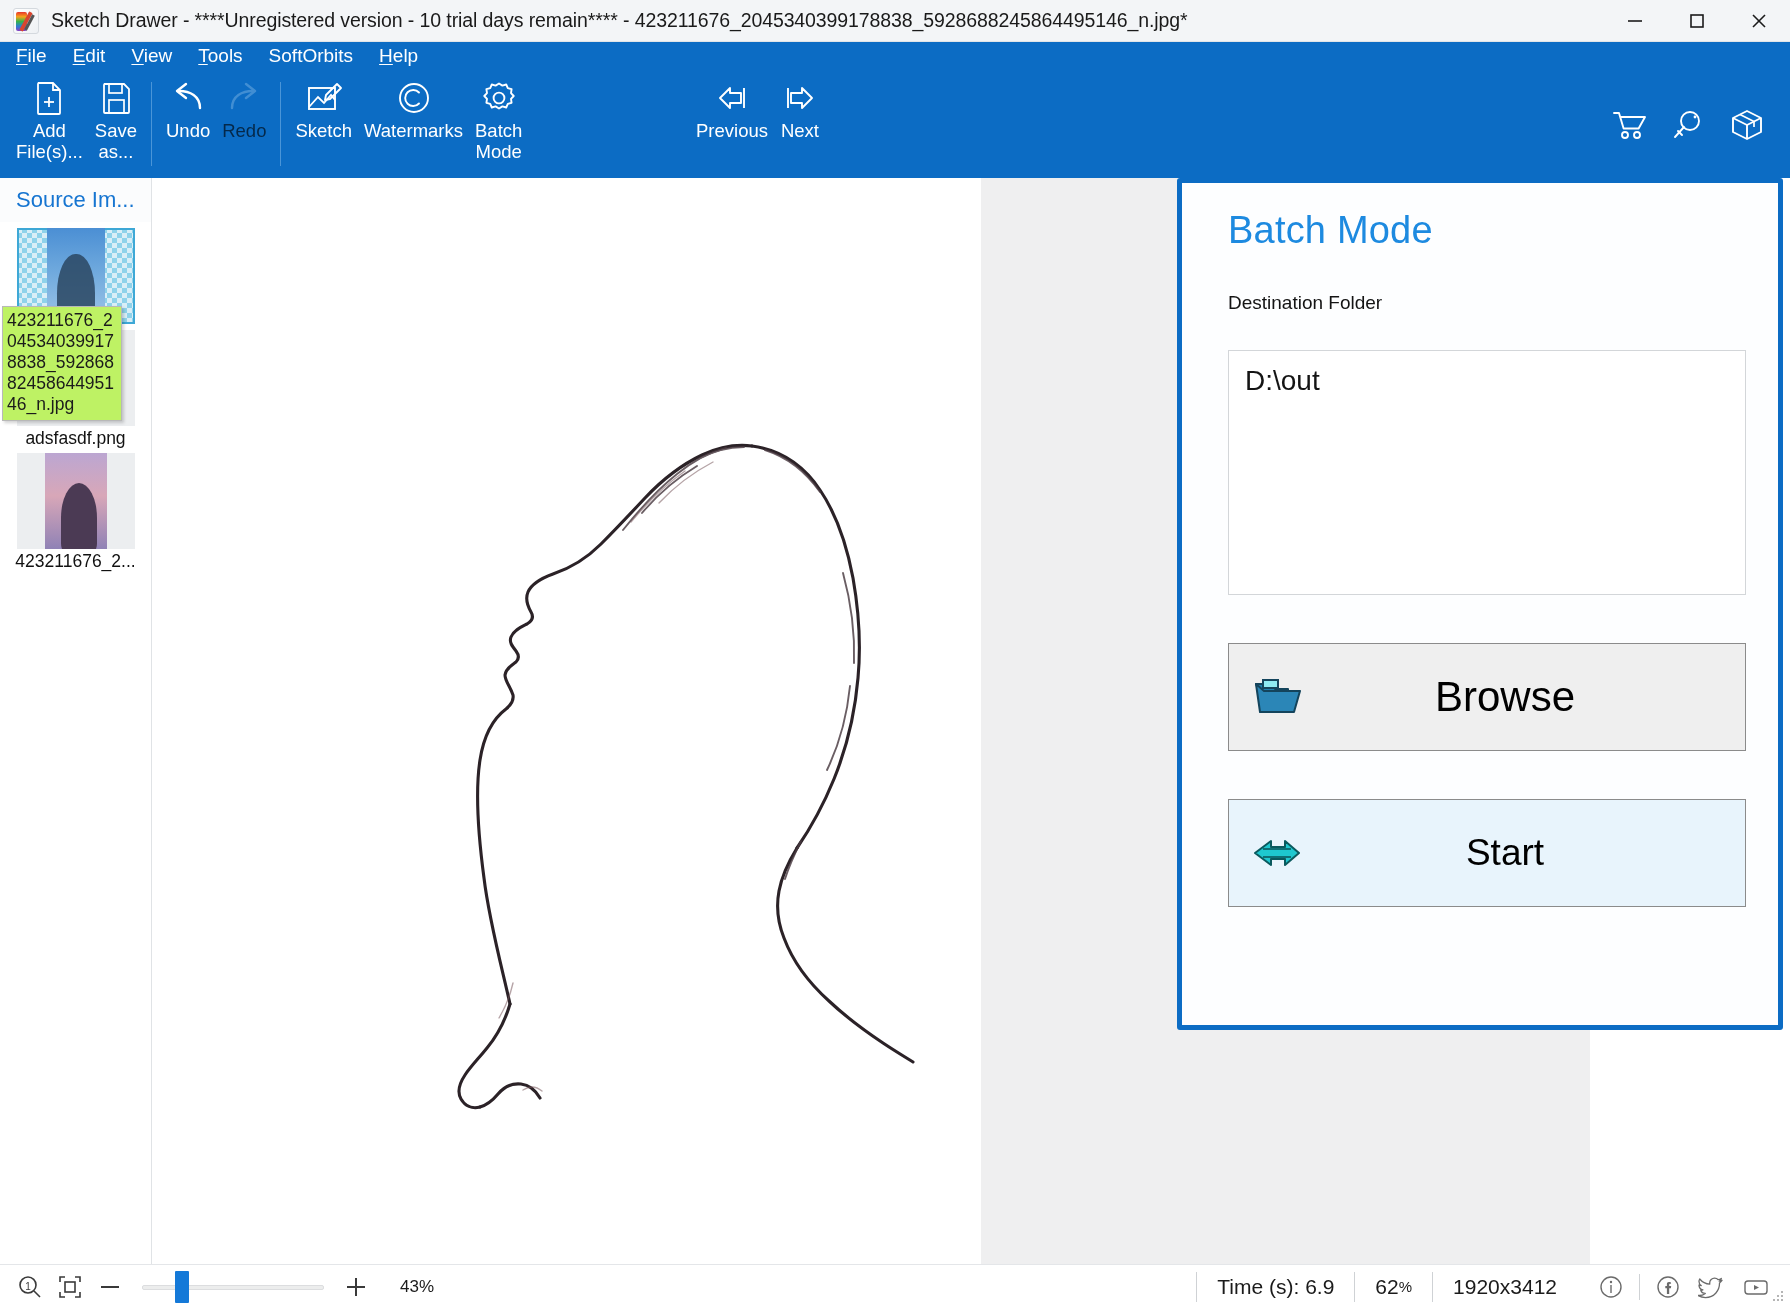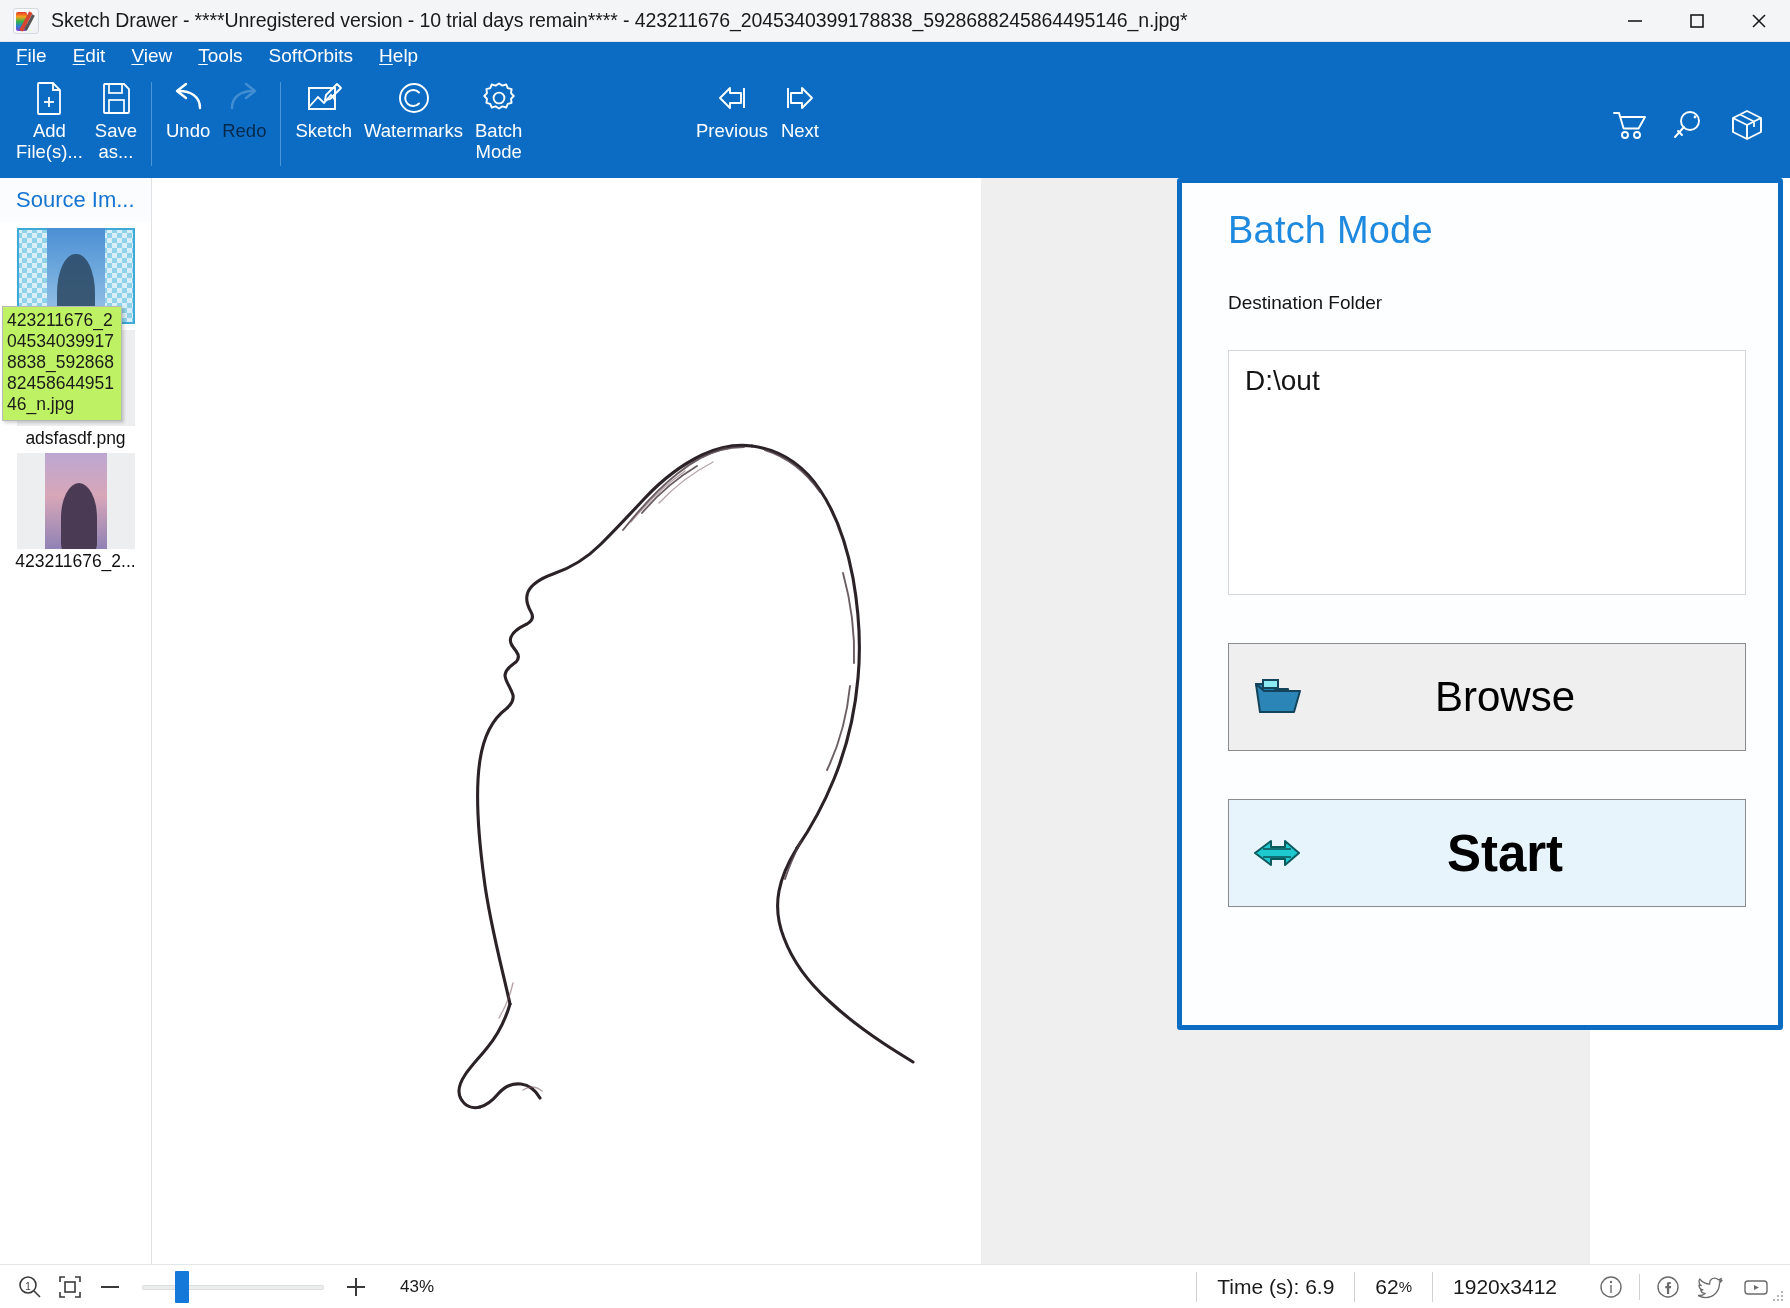--- a/index.html
+++ b/index.html
@@ -235,21 +235,21 @@
     display: flex; align-items: center;
     position: relative; cursor: default;
   }
   .bbtn.browse { background: #efefef; }
   .bbtn.start { background: #e8f4fc; }
   .bbtn .bic { width: 96px; display: flex; align-items: center; justify-content: center; }
   .bbtn .blabel {
     flex: 1; text-align: center; font-size: 42px; color: #000;
     padding-right: 60px;
   }
-  .bbtn.start .blabel { font-weight: bold; font-size: 51px; }
+  .bbtn.start .blabel { font-weight: normal; font-size: 37px; }
 
   
   .statusbar {
     position: absolute; left: 0; bottom: 0;
     width: 1790px; height: 44px;
     background: #ffffff;
     border-top: 1px solid #e4e6e9;
     display: flex; align-items: center;
   }
   .sb-left { display: flex; align-items: center; padding-left: 10px; gap: 0; }

